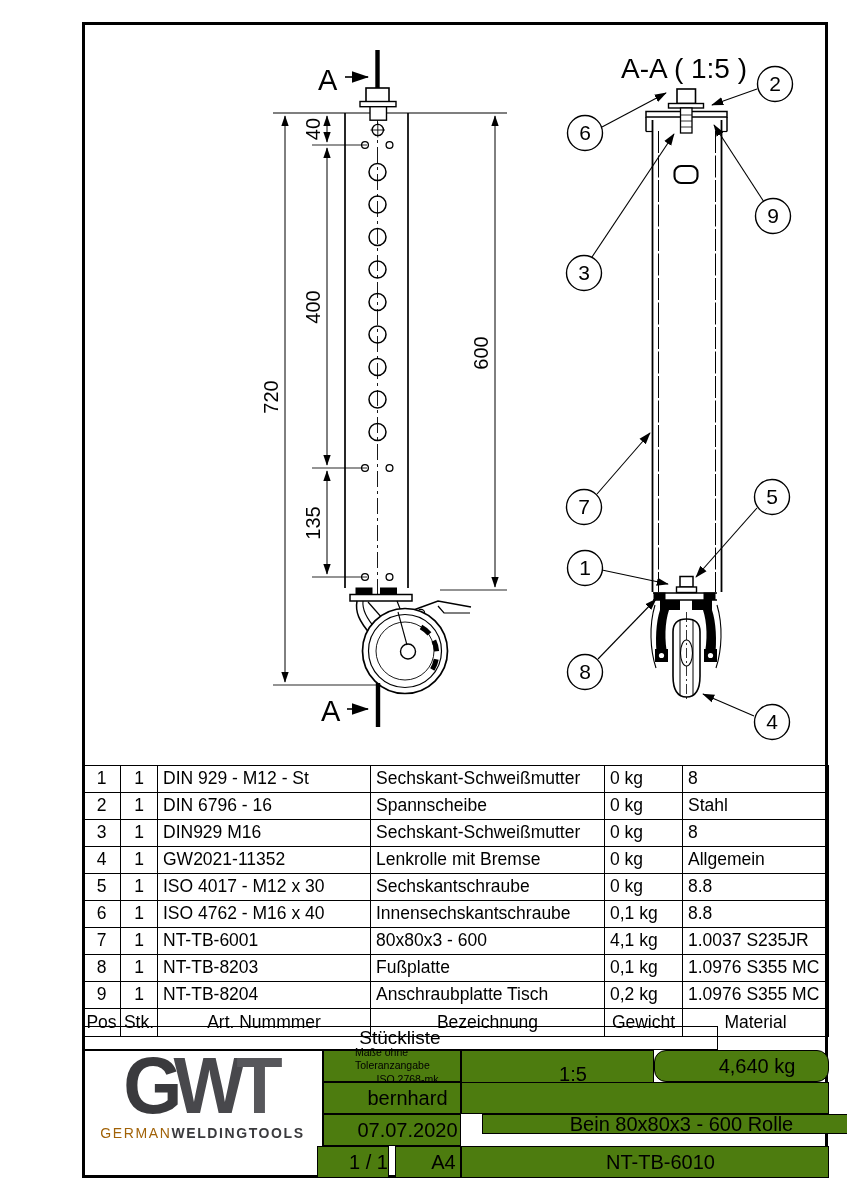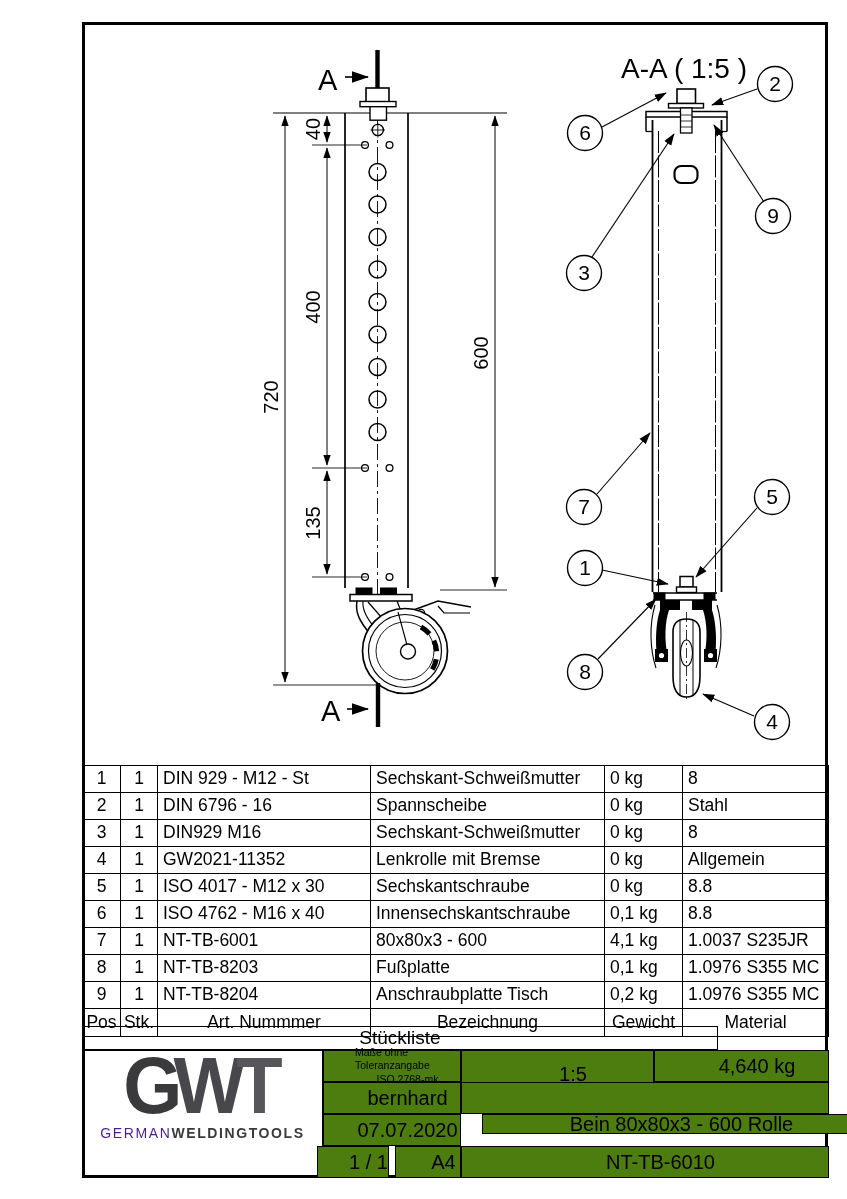--- a/index.html
+++ b/index.html
@@ -30,21 +30,21 @@
 
   .logo-cell{position:absolute;left:0;top:0;width:241px;height:128px;border:1.3px solid #000;
              box-sizing:border-box;display:flex;flex-direction:column;align-items:center;
              padding-bottom:6px;}
   .gwt{font-size:76px;font-weight:800;letter-spacing:-9px;line-height:.92;
        transform:scaleY(1.04);margin-right:8px;}
   .gwt .g{color:#3a3a3d;}
   .gwt .w{color:#48484c;}
   .gwt .t{color:#57575b;}
   .brand{font-size:14px;letter-spacing:1.6px;margin-top:4px;white-space:nowrap;}
-  .brand .light{color:#4c1d95;font-weight:400;}
+  .brand .light{color:#a16207;font-weight:400;}
   .brand .bold{color:#3a3a3d;font-weight:700;}
 </style>
 </head>
 <body>
 
 <div class="page">
   <div class="frame"></div>
 
   <svg width="847" height="765" viewBox="0 0 847 765">
     <defs>
@@ -331,21 +331,21 @@
   <div class="tblock">
     <div class="logo-cell">
       <div class="gwt"><span class="g">G</span><span class="w">W</span><span class="t">T</span></div>
       <div class="brand"><span class="light">GERMAN</span><span class="bold">WELDINGTOOLS</span></div>
     </div>
     <div class="cell small" style="left:241px;top:0;width:138px;height:32px;">
       <span>Maße ohne Toleranzangabe</span>
       <span>ISO 2768-mk</span>
     </div>
     <div class="cell" style="left:379px;top:0;width:193px;height:48px;">1:5</div>
-    <div class="cell" style="left:572px;top:0;width:175px;height:32px;">4,640 kg</div>
+    <div class="cell" style="left:572px;top:0;width:175px;height:32px;border-radius:12px;">4,640 kg</div>
     <div class="cell" style="left:241px;top:32px;width:138px;height:32px;">bernhard</div>
     <div class="cell" style="left:379px;top:32px;width:368px;height:32px;"></div>
     <div class="cell" style="left:241px;top:64px;width:138px;height:32px;">07.07.2020</div>
     <div class="cell" style="left:400px;top:64px;width:368px;height:20px;">Bein 80x80x3 - 600 Rolle</div>
     <div class="cell" style="left:235px;top:96px;width:72px;height:32px;">1 / 1</div>
     <div class="cell" style="left:313px;top:96px;width:66px;height:32px;">A4</div>
     <div class="cell" style="left:379px;top:96px;width:368px;height:32px;">NT-TB-6010</div>
   </div>
 </div>
 

